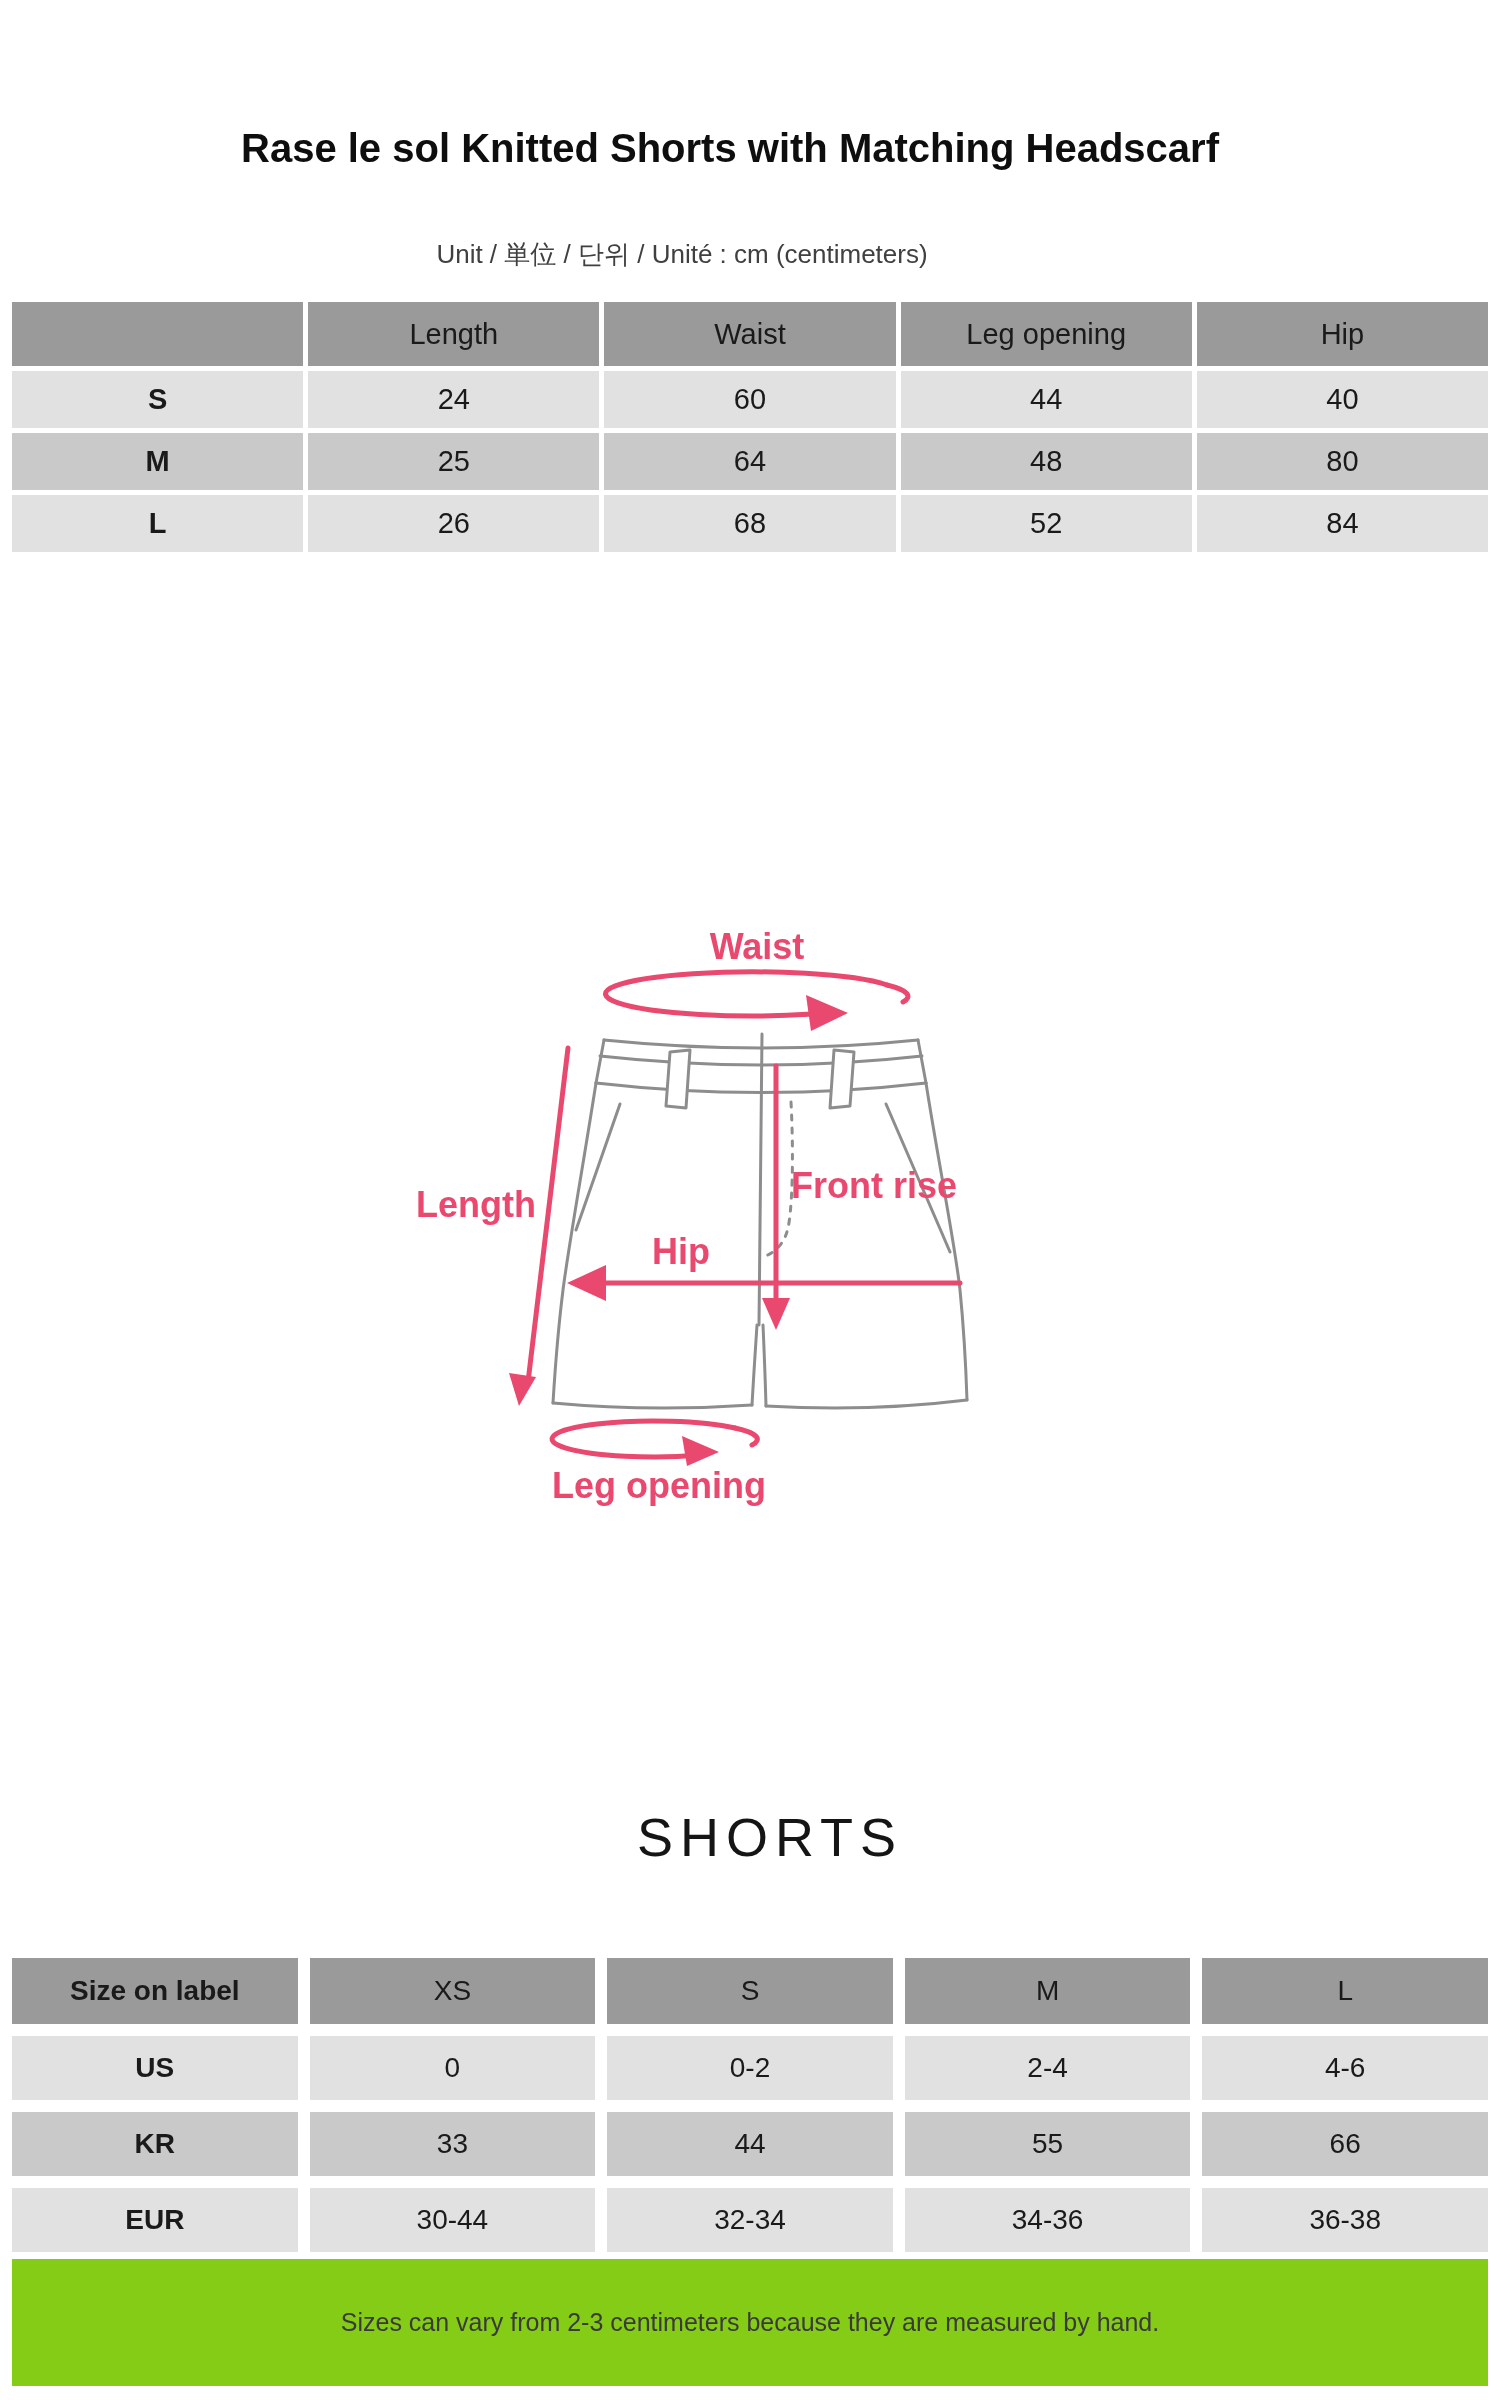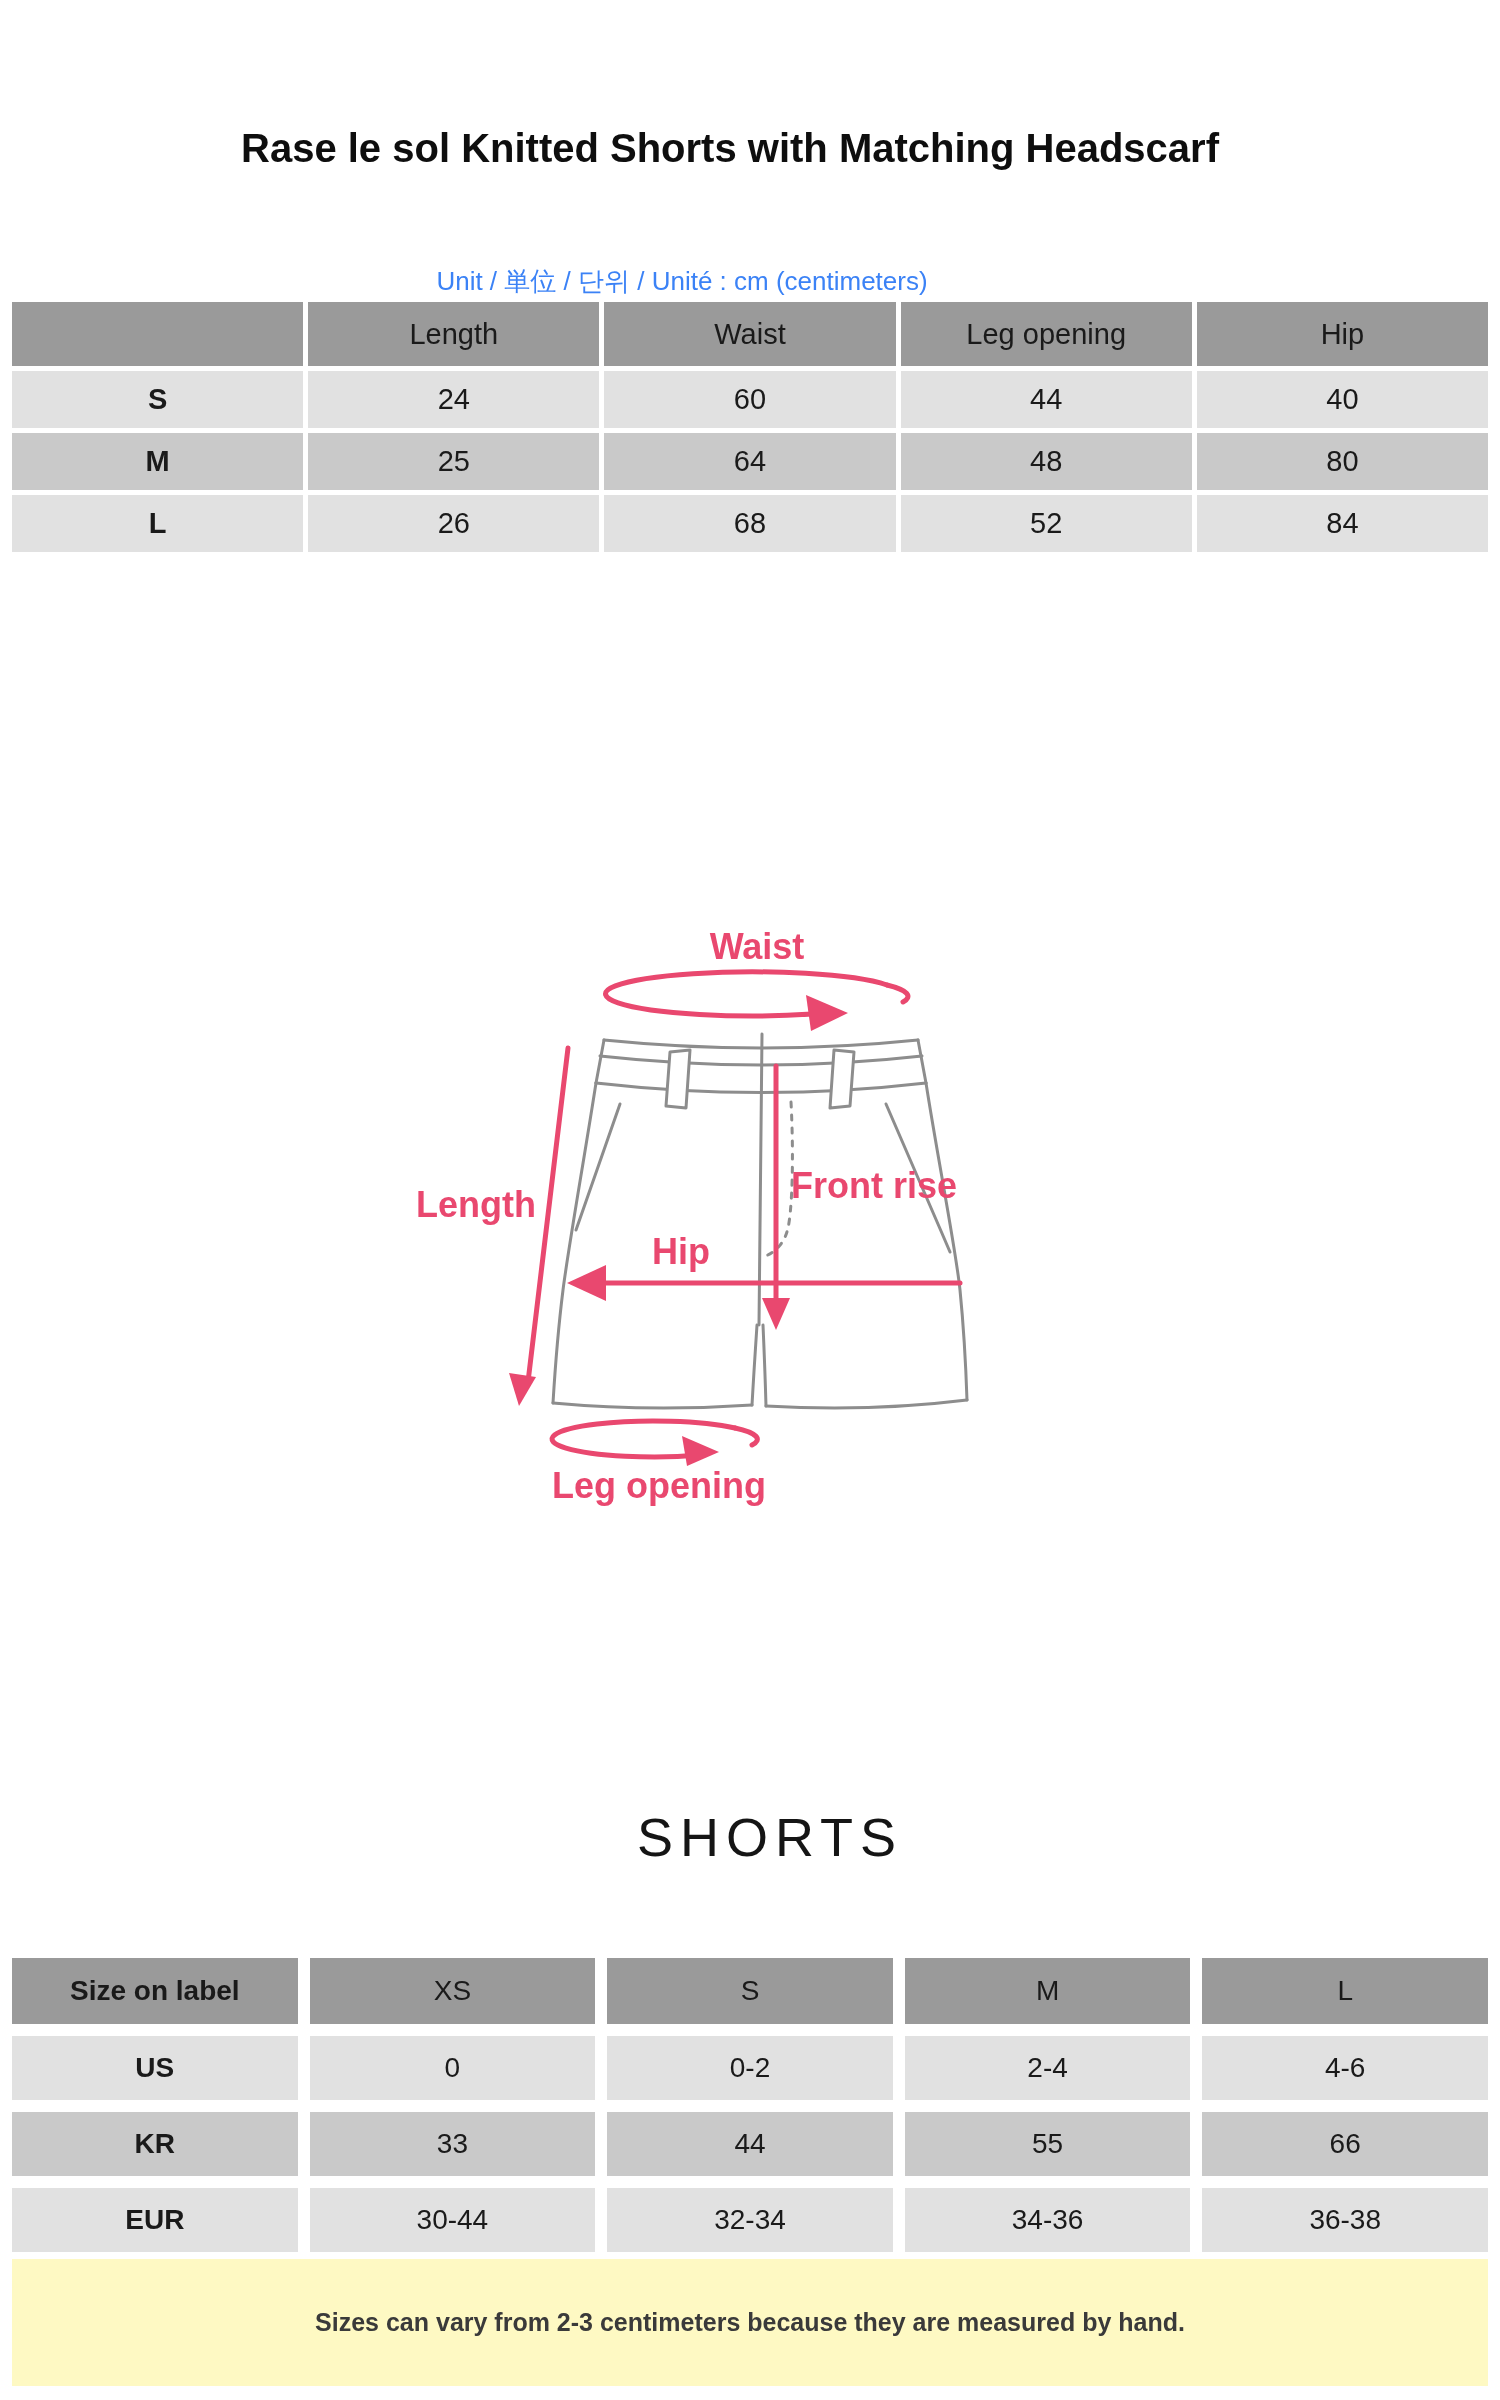--- a/index.html
+++ b/index.html
@@ -5,22 +5,22 @@
   html,body { margin:0; padding:0; }
   body {
     width:1500px; height:2400px; position:relative; background:#ffffff;
     font-family:"Liberation Sans", sans-serif; color:#1c1c1c; overflow:hidden;
   }
   .page-title {
     position:absolute; top:126px; left:0; width:1460px; text-align:center;
     font-size:40px; font-weight:bold; color:#0e0e0e; letter-spacing:0px;
   }
   .unit-note {
-    position:absolute; top:264px; left:0; width:1364px; text-align:center;
-    font-size:26px; font-weight:normal; color:#3b82f6;
+    position:absolute; top:237px; left:0; width:1364px; text-align:center;
+    font-size:26px; font-weight:normal; color:#404040;
   }
   .size-table {
     position:absolute; left:12px; width:1476px;
     display:grid; grid-template-columns:repeat(5,1fr);
   }
   #measurement-table { top:302px; grid-template-rows:64px 57px 57px 57px; gap:5px; }
   #conversion-table  { top:1958px; grid-template-rows:66px 64px 64px 64px; gap:12px; }
   .cell {
     display:flex; align-items:center; justify-content:center;
     font-size:29px; color:#1a1a1a; white-space:nowrap;
@@ -29,22 +29,22 @@
   .light { background:#e1e1e1; }
   .mid   { background:#c9c9c9; }
   .bold  { font-weight:bold; }
   #conversion-table .cell { font-size:28px; }
   .shorts-heading {
     position:absolute; top:1806px; left:0; width:1500px; text-align:center;
     font-size:54px; font-weight:normal; letter-spacing:7px; color:#151515;margin-left:20px;
   }
   .footer-note {
     position:absolute; left:12px; top:2259px; width:1476px; height:127px;
-    background:#fef9c3; display:flex; align-items:center; justify-content:center;
-    font-size:25px; font-weight:bold; color:#3a3a3a;
+    background:#84cc16; display:flex; align-items:center; justify-content:center;
+    font-size:25px; font-weight:normal; color:#3a3a3a;
   }
   #diagram { position:absolute; left:400px; top:920px; width:660px; height:660px; }
   .sketch { stroke:#8d8d8d; stroke-width:3; fill:none; stroke-linecap:round; stroke-linejoin:round; }
   .sketch-fill { stroke:#8d8d8d; stroke-width:3; fill:#ffffff; stroke-linejoin:round; }
   .pink-line { stroke:#e9486f; stroke-width:5; fill:none; stroke-linecap:round; }
   .pink-fill { fill:#e9486f; stroke:none; }
   .pink-text { fill:#e9486f; font-family:"Liberation Sans",sans-serif; font-size:36px; font-weight:bold; }
 </style>
 </head>
 <body>

